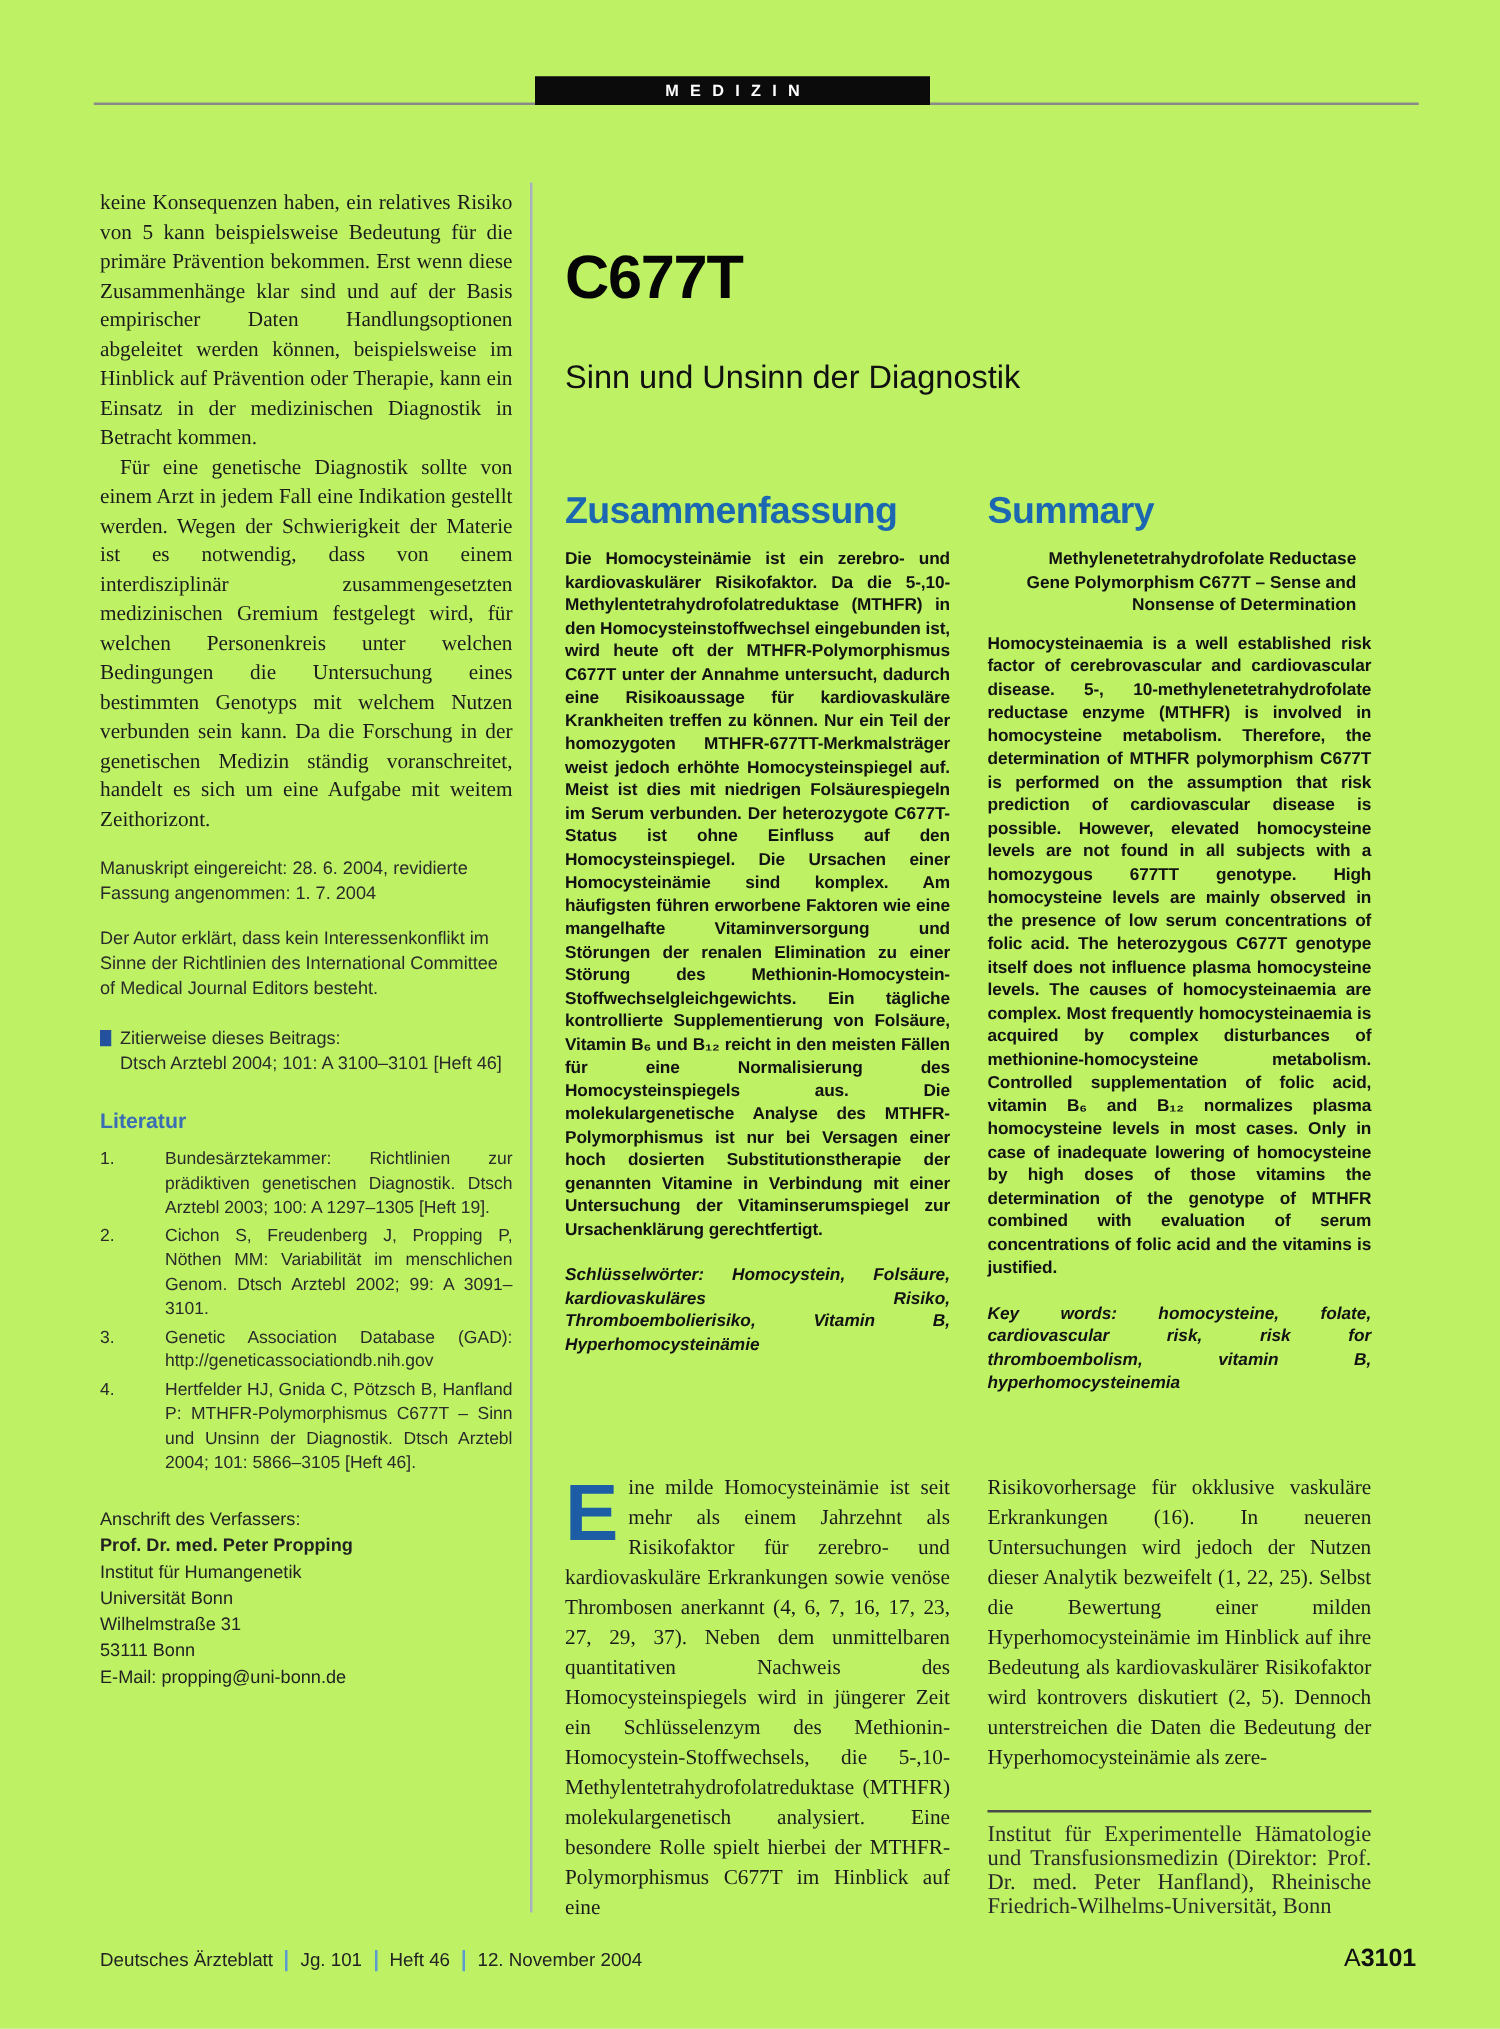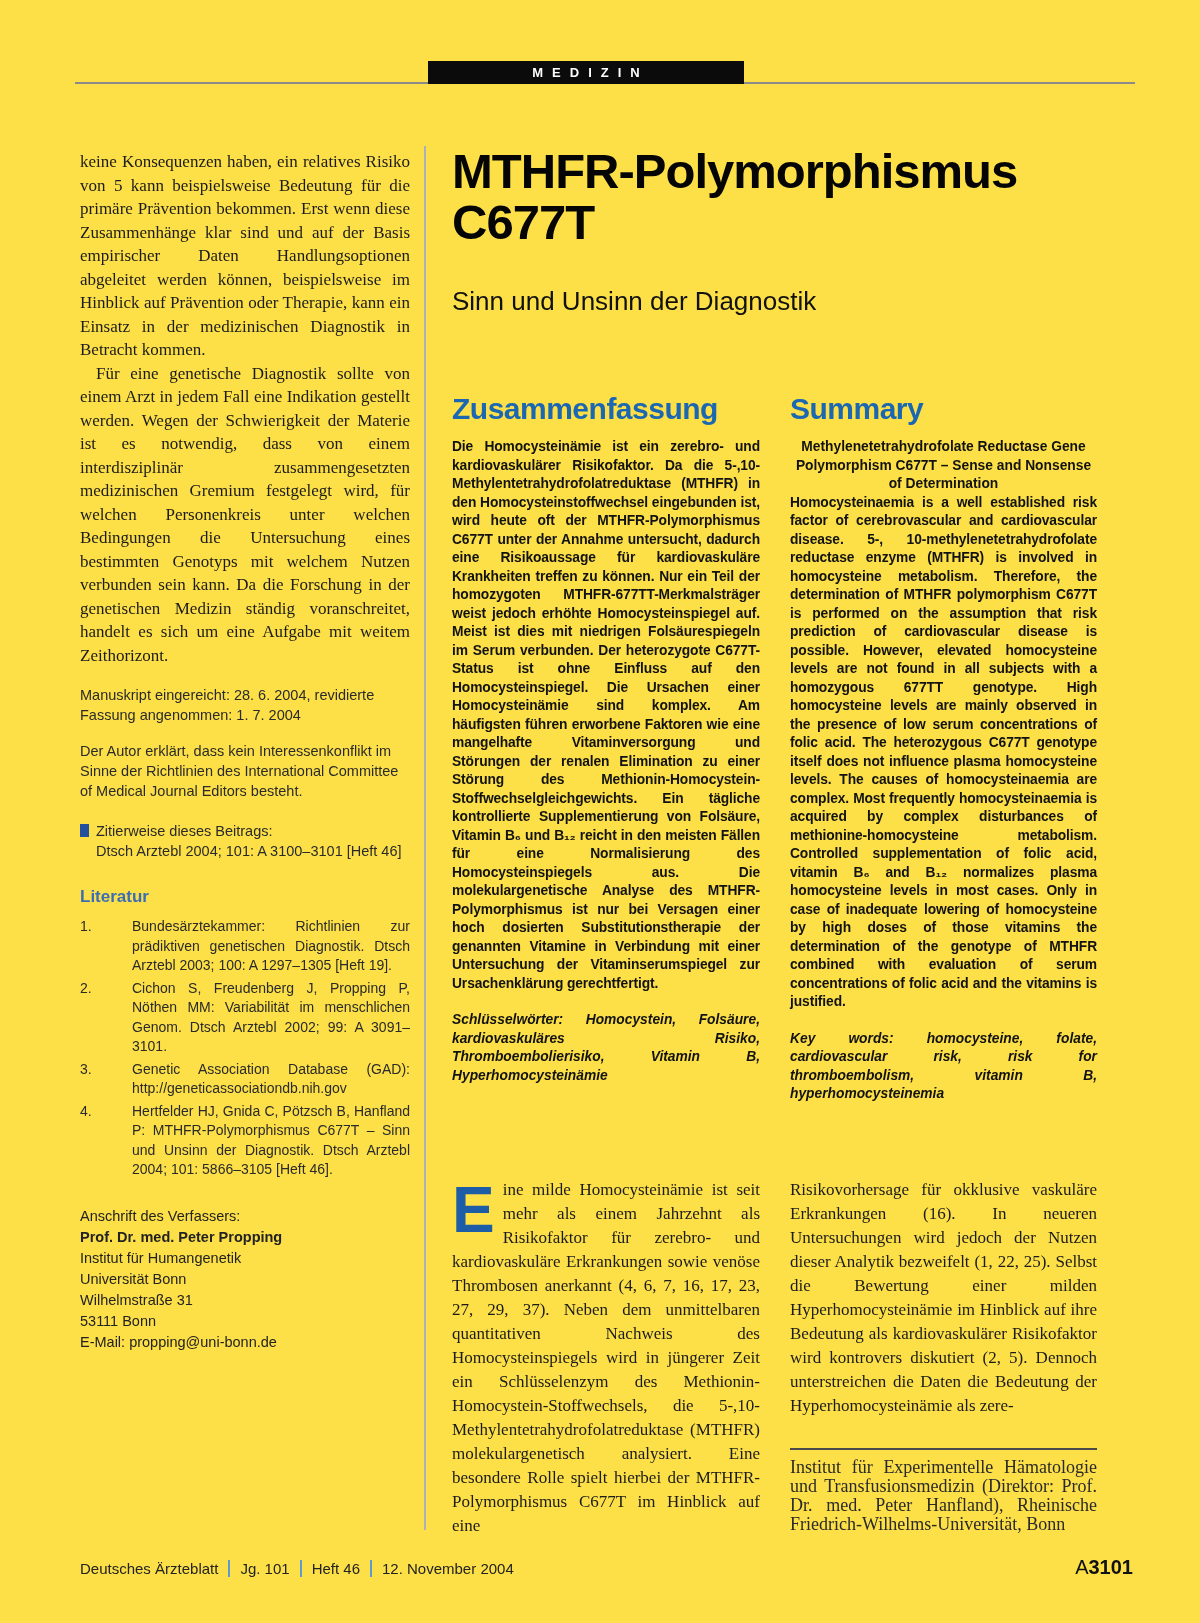--- a/index.html
+++ b/index.html
@@ -1,18 +1,18 @@
 <!DOCTYPE html>
 <html lang="de"><head>
 <meta charset="utf-8">
 <style>
   html,body { margin:0; padding:0; background:#e8e8e6; }
   .page {
     position:relative; width:1200px; height:1623px; margin:0 auto;
-    background:#fde047; font-family:"Liberation Sans", sans-serif; overflow:hidden;
+    background:#bef264; font-family:"Liberation Sans", sans-serif; overflow:hidden;
   }
   
   .top-rule { position:absolute; left:75px; top:82px; width:1060px; height:2px; background:#8a8a8a; z-index:1; }
   .medizin-bar {
     position:absolute; left:428px; top:61px; width:316px; height:23px; background:#0b0b0b; z-index:2;
     display:flex; align-items:center; justify-content:center;
   }
   .medizin-bar span { color:#ffffff; font-size:13px; font-weight:bold; letter-spacing:9px; padding-left:9px; }
 
   
@@ -36,21 +36,21 @@
 
   
   .main-col { position:absolute; left:452px; top:0; width:645px; height:100%; }
   .title { position:absolute; top:146px; left:0; margin:0; font-size:49px; line-height:51px; font-weight:bold; letter-spacing:-1px; color:#050505; }
   .subtitle { position:absolute; top:286px; left:0; margin:0; font-size:26px; font-weight:normal; color:#111111; }
   .authors { position:absolute; top:338px; left:0; font-size:18px; color:#161616; }
 
   .abs-de { position:absolute; left:0; top:392px; width:308px; }
   .abs-en { position:absolute; left:338px; top:392px; width:307px; }
   .blue-heading { font-size:30px; font-weight:bold; color:#1c67b1; margin:0 0 12px 0; letter-spacing:-0.5px; }
-  .abs-subhead { font-size:13.8px; line-height:18.5px; font-weight:bold; color:#121212; margin:0; text-align:center; }
+  .abs-subhead { font-size:13.8px; line-height:18.5px; font-weight:bold; color:#121212; margin:12px; text-align:right; }
   .abs-body { font-size:13.8px; line-height:18.5px; font-weight:bold; color:#121212; text-align:justify; margin:0; letter-spacing:-0.1px; }
   .abs-keywords { font-size:13.8px; line-height:18.5px; font-weight:bold; font-style:italic; color:#121212; text-align:justify; margin:18px 0 0 0; }
 
   .body-col-1 { position:absolute; left:0; top:1178px; width:308px; }
   .body-col-2 { position:absolute; left:338px; top:1178px; width:307px; }
   .body-serif { font-family:"Liberation Serif", serif; font-size:17px; line-height:24px; text-align:justify; color:#1b1b1b; margin:0; }
   .dropcap { float:left; font-family:"Liberation Sans", sans-serif; font-weight:bold; font-size:64px; line-height:52px; color:#1d5da6; margin:6px 8px 0 0; }
   .footnote { margin-top:30px; border-top:2px solid #4a4a4a; padding-top:8px; font-size:18px; line-height:19px; color:#2a2a2a; text-align:justify;font-family:Liberation Serif, serif; }
 
   
@@ -116,21 +116,21 @@
       <div>53111 Bonn</div>
       <div>E-Mail: propping@uni-bonn.de</div>
     </div>
   </aside>
 
   <div class="v-rule"></div>
 
   <main class="main-col">
 
     <h1 class="title">
-      <span>MTHFR-Polymorphismus</span><br>
+      <br>
       <span>C677T</span>
     </h1>
     <h2 class="subtitle">Sinn und Unsinn der Diagnostik</h2>
 
     <section class="abs-de">
       <h2 class="blue-heading">Zusammenfassung</h2>
       <p class="abs-body">Die Homocysteinämie ist ein zerebro- und kardiovaskulärer Risikofaktor. Da die 5-,10-Methylentetrahydrofolatreduktase (MTHFR) in den Homocysteinstoffwechsel eingebunden ist, wird heute oft der MTHFR-Polymorphismus C677T unter der Annahme untersucht, dadurch eine Risikoaussage für kardiovaskuläre Krankheiten treffen zu können. Nur ein Teil der homozygoten MTHFR-677TT-Merkmalsträger weist jedoch erhöhte Homocysteinspiegel auf. Meist ist dies mit niedrigen Folsäurespiegeln im Serum verbunden. Der heterozygote C677T-Status ist ohne Einfluss auf den Homocysteinspiegel. Die Ursachen einer Homocysteinämie sind komplex. Am häufigsten führen erworbene Faktoren wie eine mangelhafte Vitaminversorgung und Störungen der renalen Elimination zu einer Störung des Methionin-Homocystein-Stoffwechselgleichgewichts. Ein tägliche kontrollierte Supplementierung von Folsäure, Vitamin B₆ und B₁₂ reicht in den meisten Fällen für eine Normalisierung des Homocysteinspiegels aus. Die molekulargenetische Analyse des MTHFR-Polymorphismus ist nur bei Versagen einer hoch dosierten Substitutionstherapie der genannten Vitamine in Verbindung mit einer Untersuchung der Vitaminserumspiegel zur Ursachenklärung gerechtfertigt.</p>
       <p class="abs-keywords">Schlüsselwörter: Homocystein, Folsäure, kardiovaskuläres Risiko, Thromboembolierisiko, Vitamin B, Hyperhomocysteinämie</p>
     </section>
 

